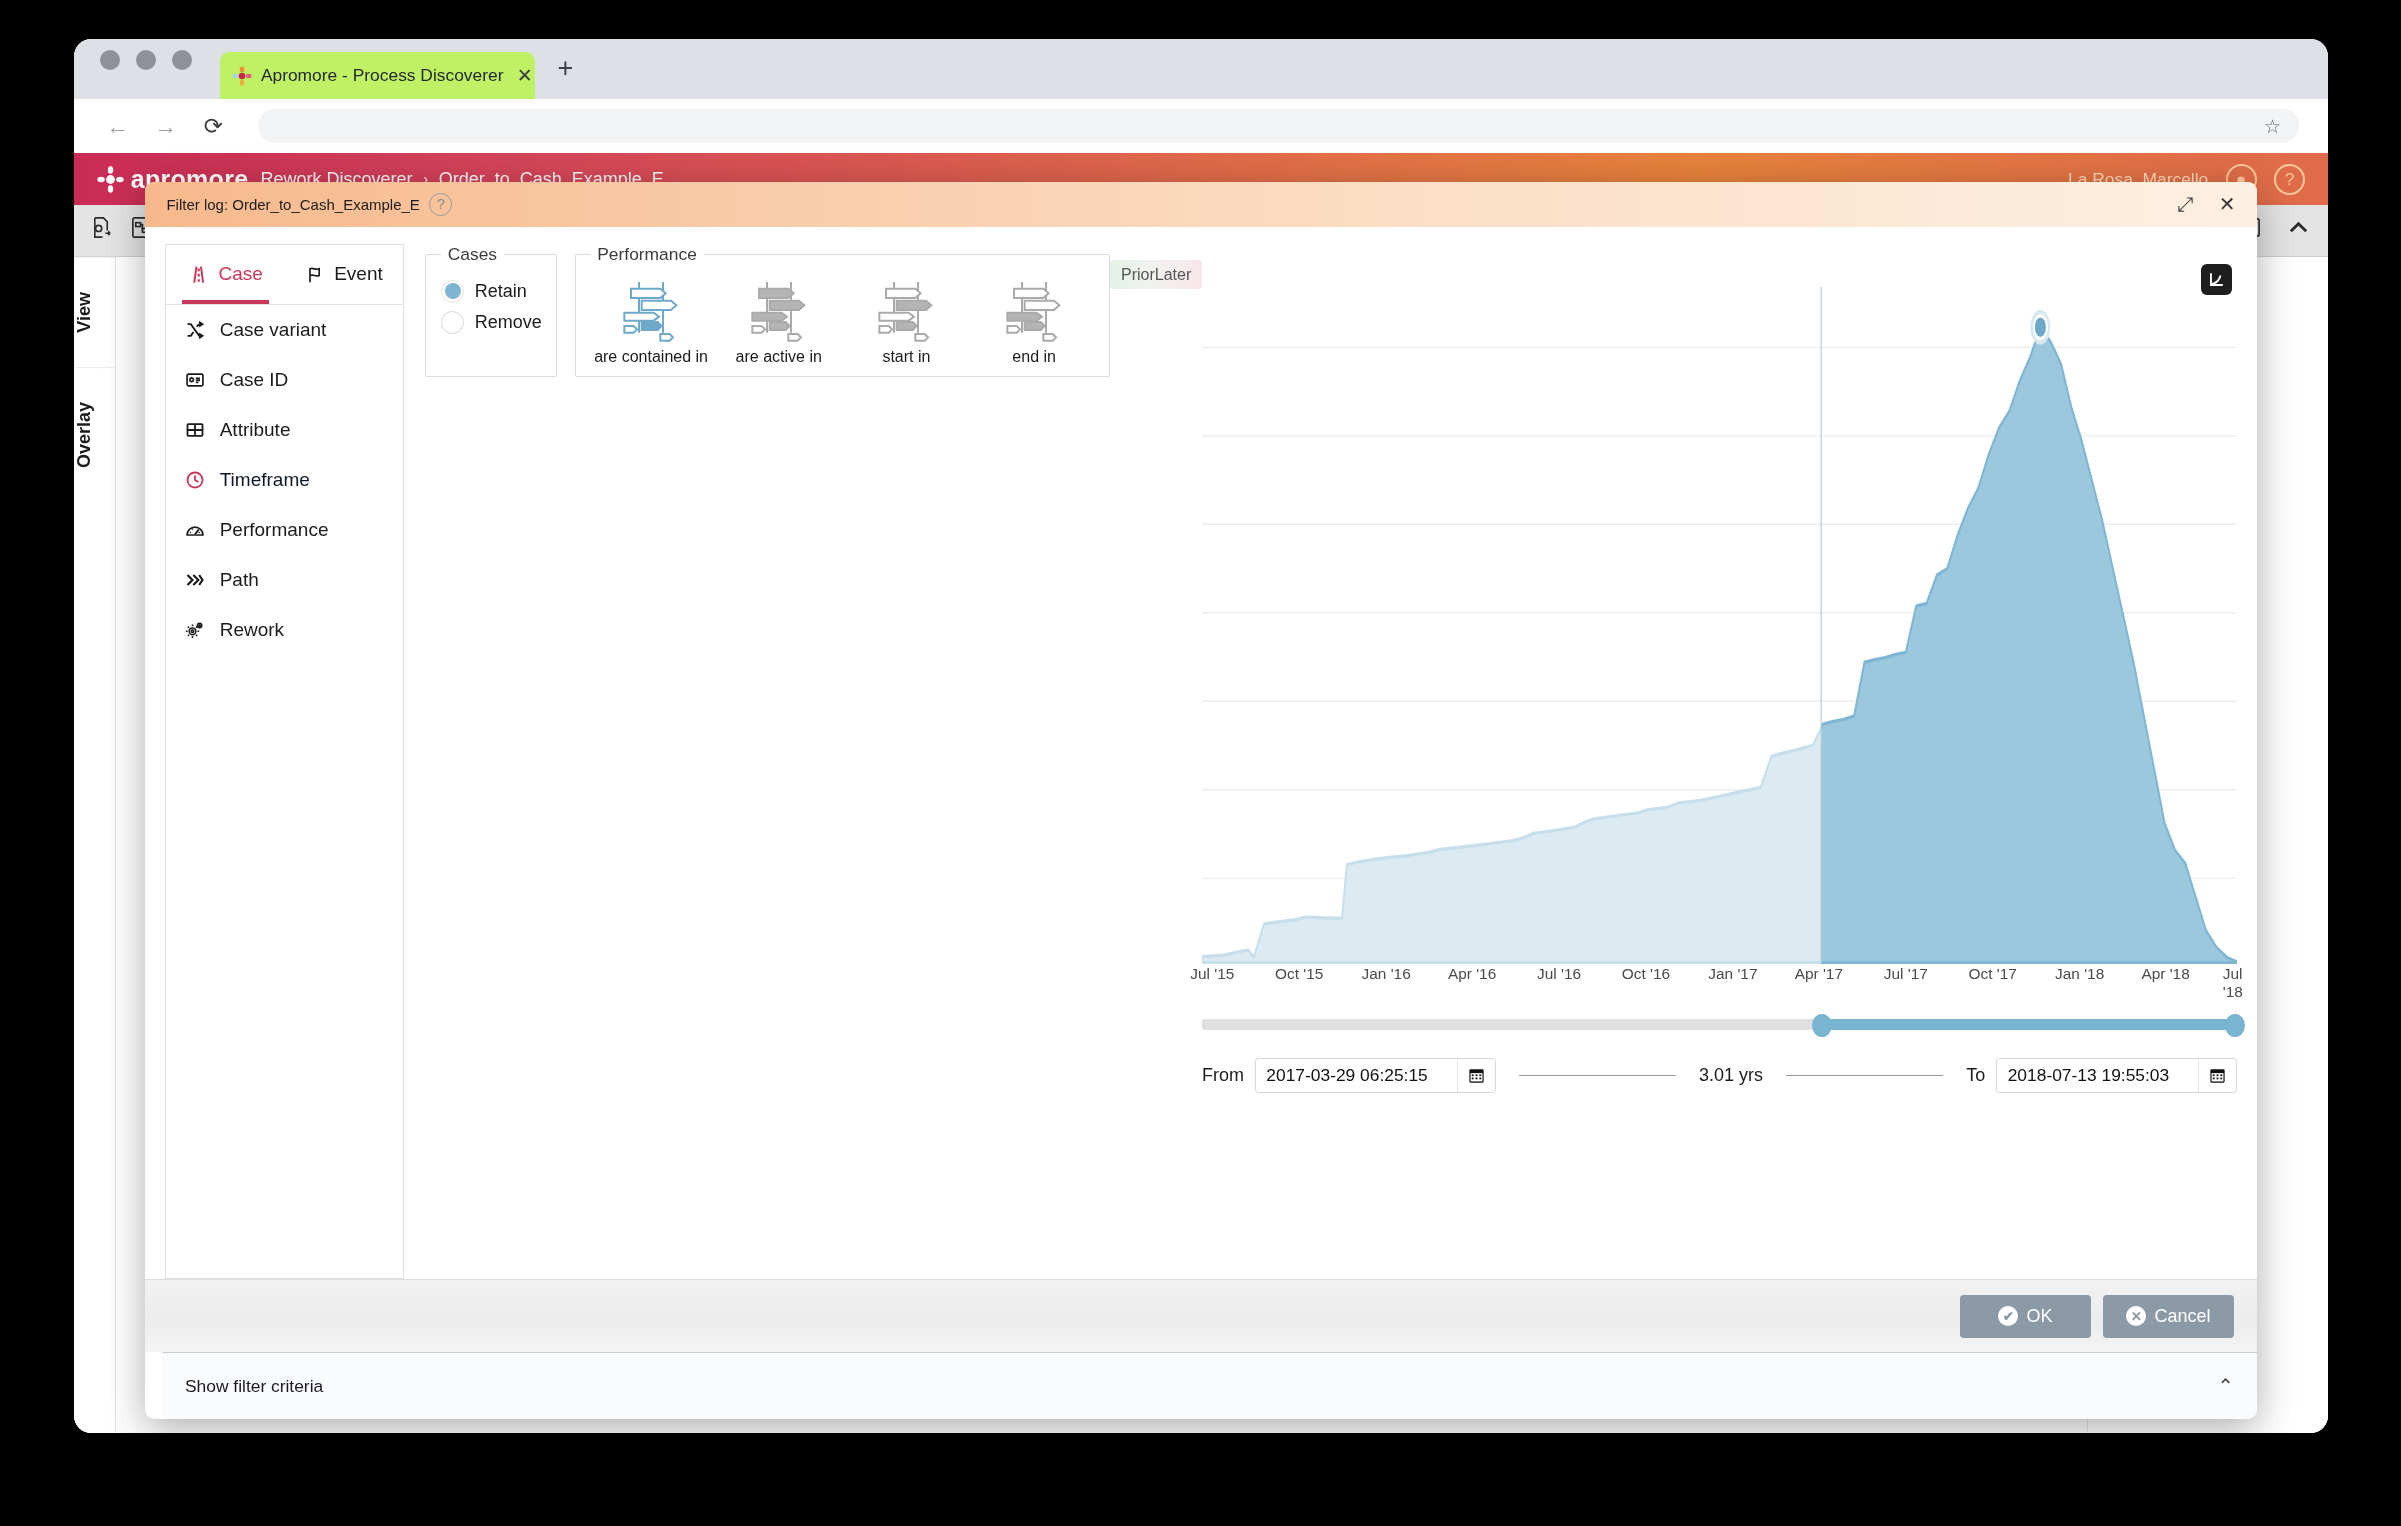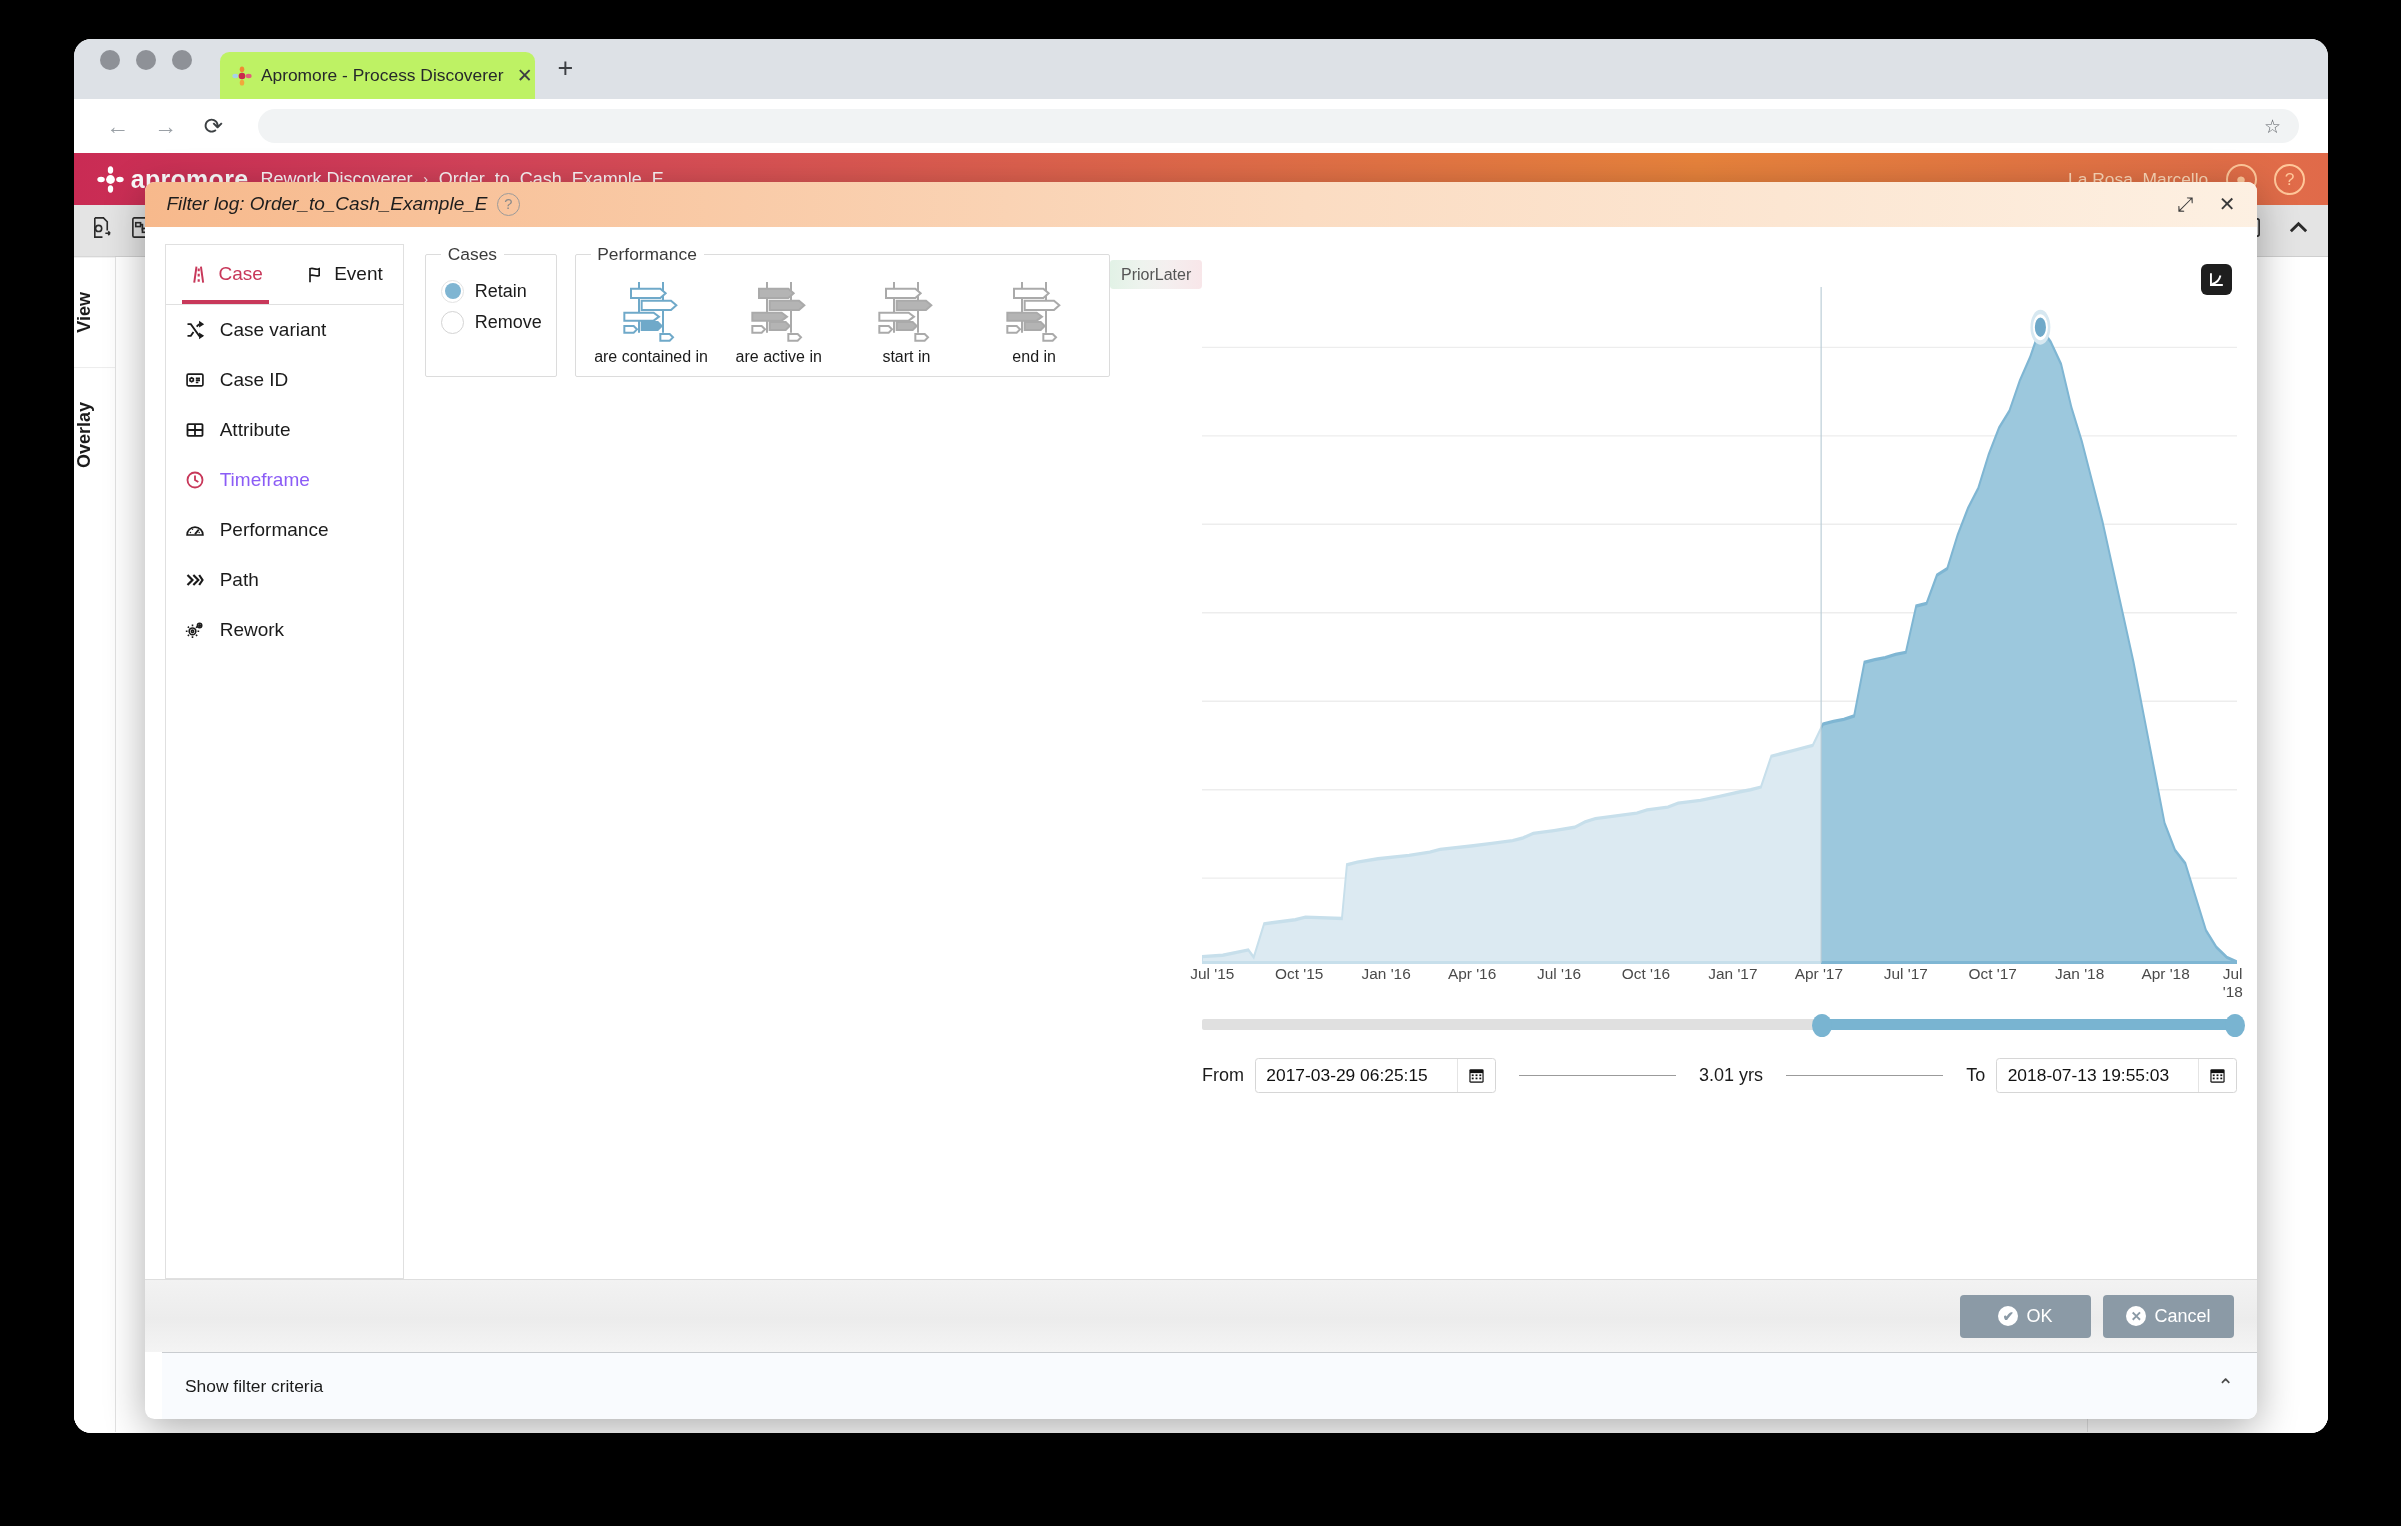--- a/index.html
+++ b/index.html
@@ -79,21 +79,21 @@
     position: absolute; left: 145px; top: 182px;
     width: 2112px; height: 1237px;
     background: #fff; border-radius: 9.4px;
     box-shadow: 0 9.4px 40px rgba(0,0,0,.32);
     overflow: hidden; display: flex; flex-direction: column;
   }
   .modal-title {
     height: 48px; background: linear-gradient(90deg,#f7b98c 0%, #fbdcc2 55%, #fdf0e2 100%);
     display: flex; align-items: center; padding: 0 21.4px; gap: 9.4px;
   }
-  .modal-title h1 { font-size: 19px; font-weight: normal; color: #1d1d1d; font-style: italic; }
+  .modal-title h1 { font-size: 15px; font-weight: normal; color: #1d1d1d; }
   .help-badge {
     width: 23px; height: 23px; border-radius: 50%; border: 1.3px solid #9a9a9a;
     color: #8a8a8a; font-size: 14.7px; display:flex; align-items:center; justify-content:center; cursor:pointer;
   }
   .mt-right { margin-left: auto; display: flex; gap: 25.5px; align-items: center; }
   .mt-btn { font-size: 20px; color: #3a3a3a; cursor: pointer; }
 
   .modal-body { flex: 1; display: flex; padding: 17.4px 20px 0 20px; gap: 0; background:#fff; }
   .side { width: 239px; border: 0.7px solid #e0e0e0; background: #fff; height: 1035px; }
   .side-tabs { display: flex; border-bottom: 0.7px solid #e0e0e0; }
@@ -102,21 +102,21 @@
     height: 59px; font-size: 19px; color: #1b1b1b; cursor: pointer; position: relative;
   }
   .side-tab.active { color: #c8385a; }
   .side-tab.active::after {
     content:''; position:absolute; bottom:0; left: 16px; right: 16px; height: 4px; background:#c8385a;
   }
   .side-item {
     display: flex; align-items: center; gap: 14.7px; height: 50px; padding-left: 19px;
     font-size: 19px; color: #1b1b1b; cursor: pointer;
   }
-  .side-item.active { color: #8b5cf6; align-items: center; }
+  .side-item.active { color: #0f172a; align-items: center; }
   .side-item svg, .side-tab svg { display:block; }
 
   .main { flex: 1; padding-left: 21.4px; display: flex; flex-direction: row; }
   .fieldsets { display: flex; gap: 17.4px; }
   fieldset {
     border: 0.7px solid #dcdcdc; border-radius: 2px; padding: 6.7px 14.7px 12px 14.7px;
   }
   legend { font-size: 17.4px; color: #3b3b3b; padding: 0 6.7px; }
   .cases-set { width: 131px; height: 133px; }
   .radio-row { display: flex; align-items: center; gap: 10.7px; margin-top: 8px; cursor: pointer; }

